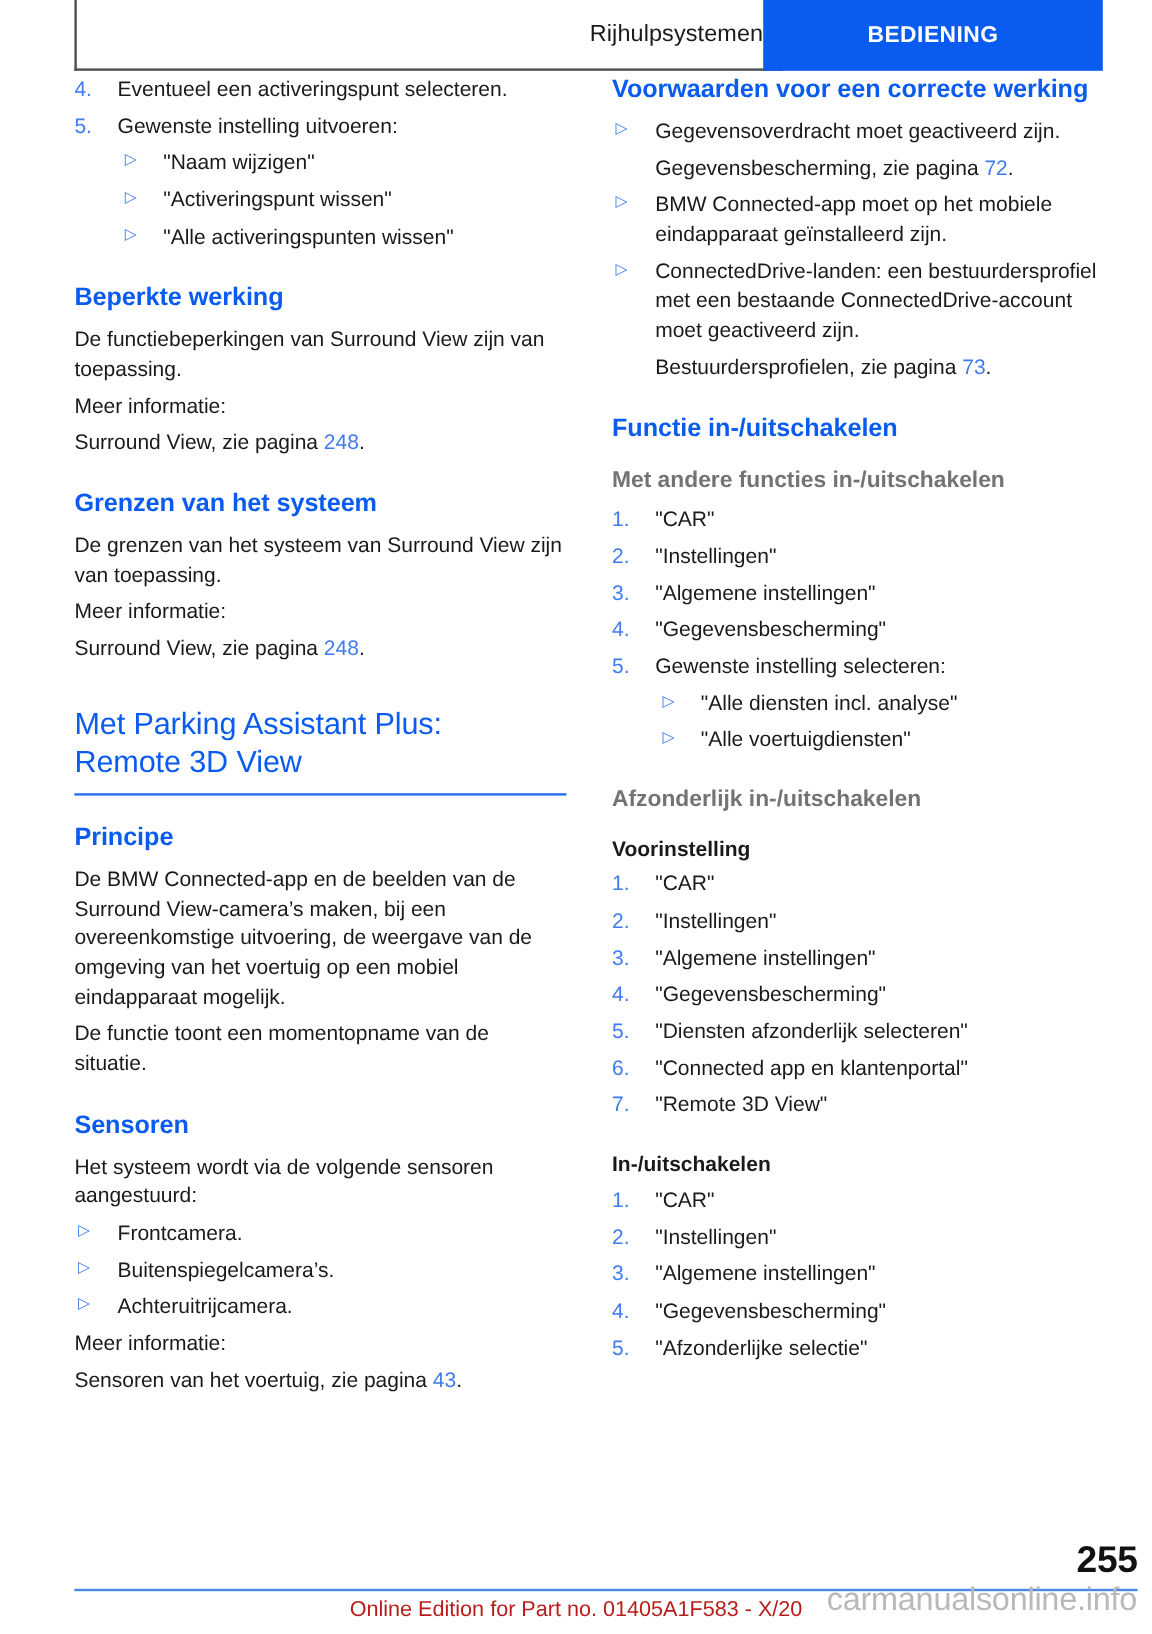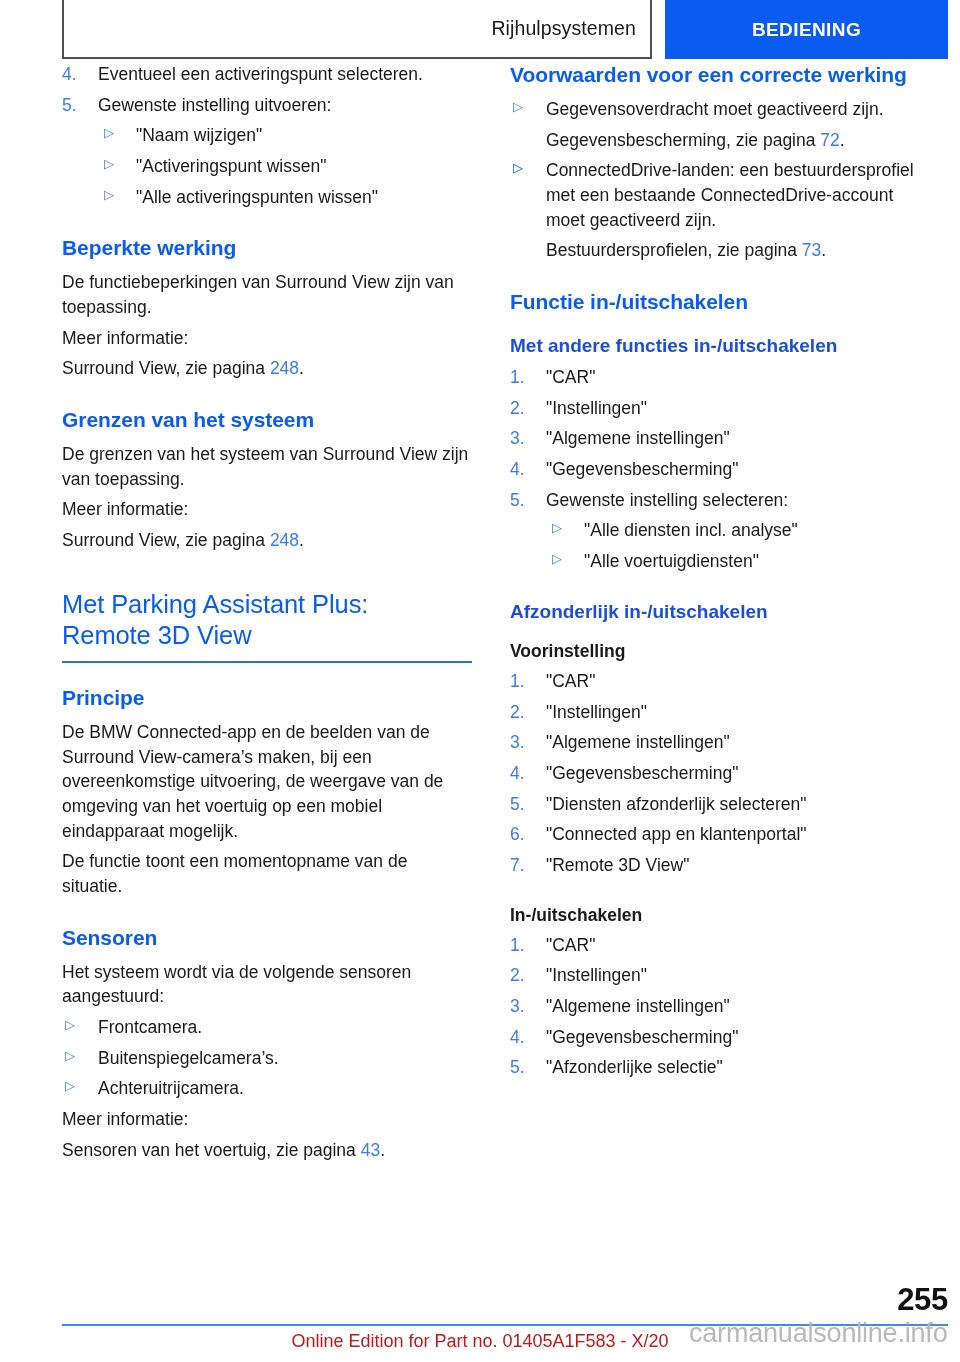--- a/index.html
+++ b/index.html
@@ -19,21 +19,21 @@
     position:absolute;left:62px;top:0;width:590px;height:59px;
     border:2px solid #4a5055;border-top:none;
     box-sizing:border-box;
     background:#fff;
     display:flex;align-items:center;justify-content:flex-end;
   }
   .header-chapter-text{
     font-size:19.5px;color:#1a1a1a;padding-right:14px;letter-spacing:.1px;
   }
   .header-section-box{
-    position:absolute;left:665px;top:0;width:283px;height:59px;
+    position:absolute;left:636px;top:0;width:283px;height:59px;
     background:#0a5bf0;
     display:flex;align-items:center;justify-content:center;
   }
   .header-section-text{
     font-size:19px;font-weight:bold;color:#ffffff;letter-spacing:.4px;
   }
   
   .page{
     position:absolute;left:0;top:62px;width:960px;
   }
@@ -50,21 +50,21 @@
   }
   .chapter-rule{
     border-bottom:2.5px solid #2a6ef0;
     margin-top:9px;margin-bottom:22px;width:100%;
   }
   h2.h-blue{
     font-size:21px;font-weight:bold;color:#0a5bf0;
     margin:0 0 9px 0;line-height:1.24;letter-spacing:-.05px;
   }
   h3.h-lightblue{
-    font-size:19px;font-weight:bold;color:#1d4ed8;
+    font-size:19px;font-weight:bold;color:#737373;
     margin:0 0 7px 0;line-height:1.25;
   }
   h4.h-bold{
     font-size:17.5px;font-weight:bold;color:#1a1a1a;
     margin:0 0 6px 0;line-height:1.3;
   }
   p.body{
     font-size:17.5px;line-height:1.41;margin:0 0 6px 0;color:#1a1a1a;
   }
   .gap-s{height:10px;}
@@ -219,20 +219,21 @@
     <ul class="bullist">
       <li>
         <span class="tri">▷</span>
         <span>Gegevensoverdracht moet geactiveerd zijn.</span>
       </li>
     </ul>
     <p class="cont-line"><span>Gegevensbescherming, zie pagina </span><span class="pageref">72</span><span>.</span></p>
     <ul class="bullist">
       <li>
         <span class="tri">▷</span>
+        <span>BMW Connected-app moet op het mobiele eindapparaat geïnstalleerd zijn.</span>
       </li>
       <li>
         <span class="tri">▷</span>
         <span>ConnectedDrive-landen: een bestuurdersprofiel met een bestaande ConnectedDrive-account moet geactiveerd zijn.</span>
       </li>
     </ul>
     <p class="cont-line"><span>Bestuurdersprofielen, zie pagina </span><span class="pageref">73</span><span>.</span></p>
 
     <div class="gap-m"></div>
 

